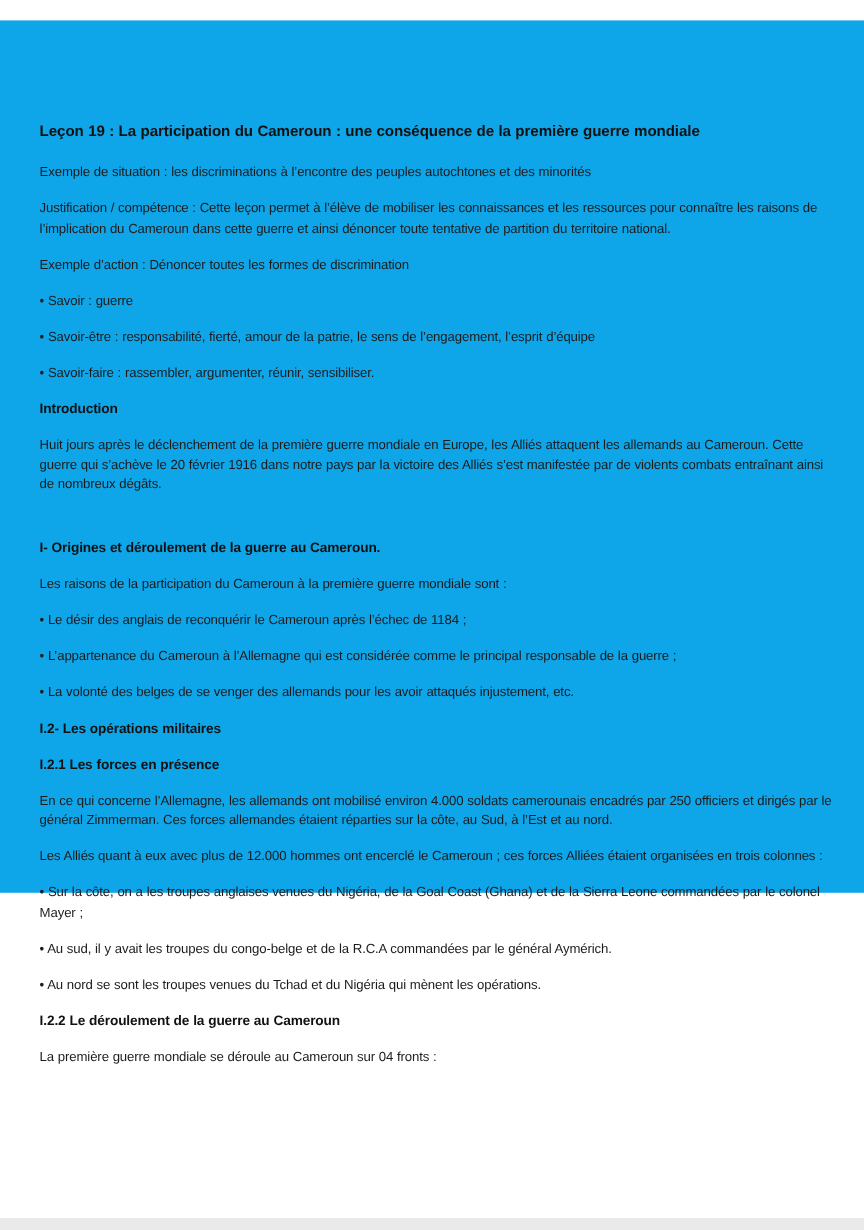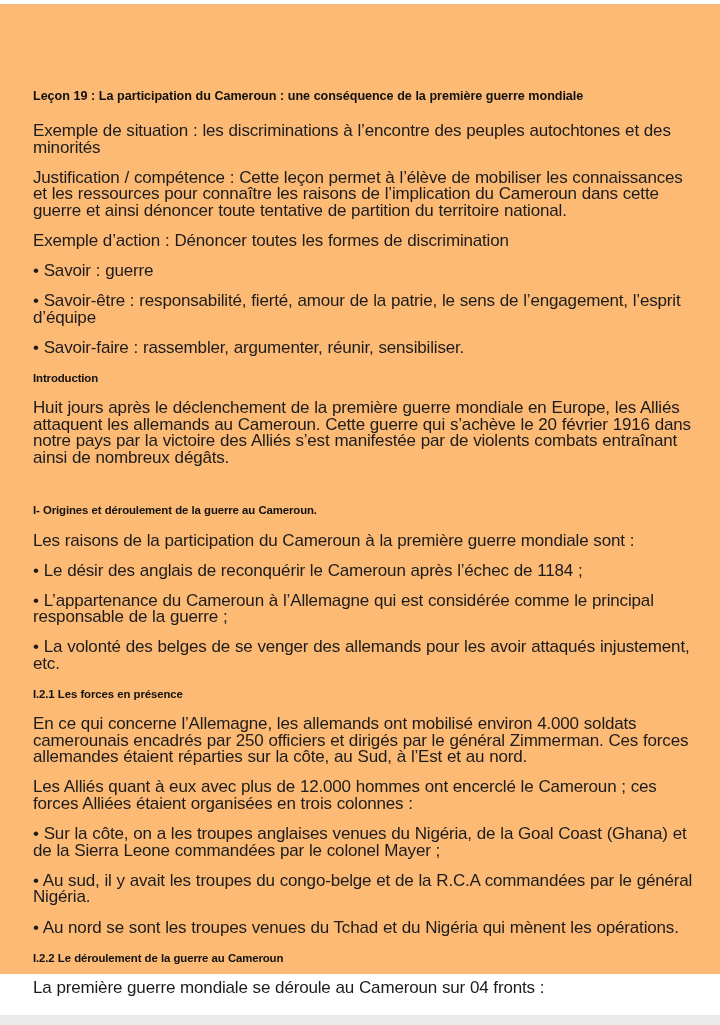--- a/index.html
+++ b/index.html
@@ -15,44 +15,44 @@
   #page-viewport {
     position: relative;
     width: 720px;
     height: 1025px;
     background: #ffffff;
     overflow: hidden;
     box-sizing: border-box;
   }
   #page-sheet {
     position: absolute;
-    top: 4px;
+    top: 17px;
     left: 0;
     width: 720px;
-    height: 970px;
-    background: #fdba74;
+    height: 727px;
+    background: #0ea5e9;
     box-sizing: border-box;
   }
   #page-gutter {
     position: absolute;
     left: 0;
     top: 1015px;
     width: 720px;
     height: 10px;
     background: #eaeaea;
   }
   #doc-body {
     position: absolute;
     left: 33px;
     top: 84px;
     width: 668px;
   }
   .blk {
     color: #1c1c1c;
-    font-size: 17px;
+    font-size: 11px;
     line-height: 16.6px;
     margin: 0 0 13.5px 0;
     text-align: left;
     letter-spacing: -0.01em;
     word-spacing: 0.02em;
   }
   .blk.title {
     font-size: 12.6px;
     font-weight: bold;
     line-height: 17px;
@@ -93,25 +93,26 @@
           <p class="blk bullet">• Savoir : guerre</p>
           <p class="blk bullet">• Savoir-être : responsabilité, fierté, amour de la patrie, le sens de l’engagement, l’esprit d’équipe</p>
           <p class="blk bullet">• Savoir-faire : rassembler, argumenter, réunir, sensibiliser.</p>
           <p class="blk heading">Introduction</p>
           <p class="blk spacer-after">Huit jours après le déclenchement de la première guerre mondiale en Europe, les Alliés attaquent les allemands au Cameroun. Cette guerre qui s’achève le 20 février 1916 dans notre pays par la victoire des Alliés s’est manifestée par de violents combats entraînant ainsi de nombreux dégâts.</p>
           <p class="blk heading">I- Origines et déroulement de la guerre au Cameroun.</p>
           <p class="blk para">Les raisons de la participation du Cameroun à la première guerre mondiale sont :</p>
           <p class="blk bullet">• Le désir des anglais de reconquérir le Cameroun après l’échec de 1184 ;</p>
           <p class="blk bullet">• L’appartenance du Cameroun à l’Allemagne qui est considérée comme le principal responsable de la guerre ;</p>
           <p class="blk bullet">• La volonté des belges de se venger des allemands pour les avoir attaqués injustement, etc.</p>
+          <p class="blk heading">I.2- Les opérations militaires</p>
           <p class="blk heading">I.2.1 Les forces en présence</p>
           <p class="blk multiline">En ce qui concerne l’Allemagne, les allemands ont mobilisé environ 4.000 soldats camerounais encadrés par 250 officiers et dirigés par le général Zimmerman. Ces forces allemandes étaient réparties sur la côte, au Sud, à l’Est et au nord.</p>
           <p class="blk multiline">Les Alliés quant à eux avec plus de 12.000 hommes ont encerclé le Cameroun ; ces forces Alliées étaient organisées en trois colonnes :</p>
           <p class="blk bullet">• Sur la côte, on a les troupes anglaises venues du Nigéria, de la Goal Coast (Ghana) et de la Sierra Leone commandées par le colonel Mayer ;</p>
-          <p class="blk bullet">• Au sud, il y avait les troupes du congo-belge et de la R.C.A commandées par le général Nigéria.</p>
+          <p class="blk bullet">• Au sud, il y avait les troupes du congo-belge et de la R.C.A commandées par le général Aymérich.</p>
           <p class="blk bullet">• Au nord se sont les troupes venues du Tchad et du Nigéria qui mènent les opérations.</p>
           <p class="blk heading">I.2.2 Le déroulement de la guerre au Cameroun</p>
           <p class="blk para">La première guerre mondiale se déroule au Cameroun sur 04 fronts :</p>
         </div>
     </div>
   </div>
   <div id="page-gutter"></div>
 </div>
 
 </body></html>

